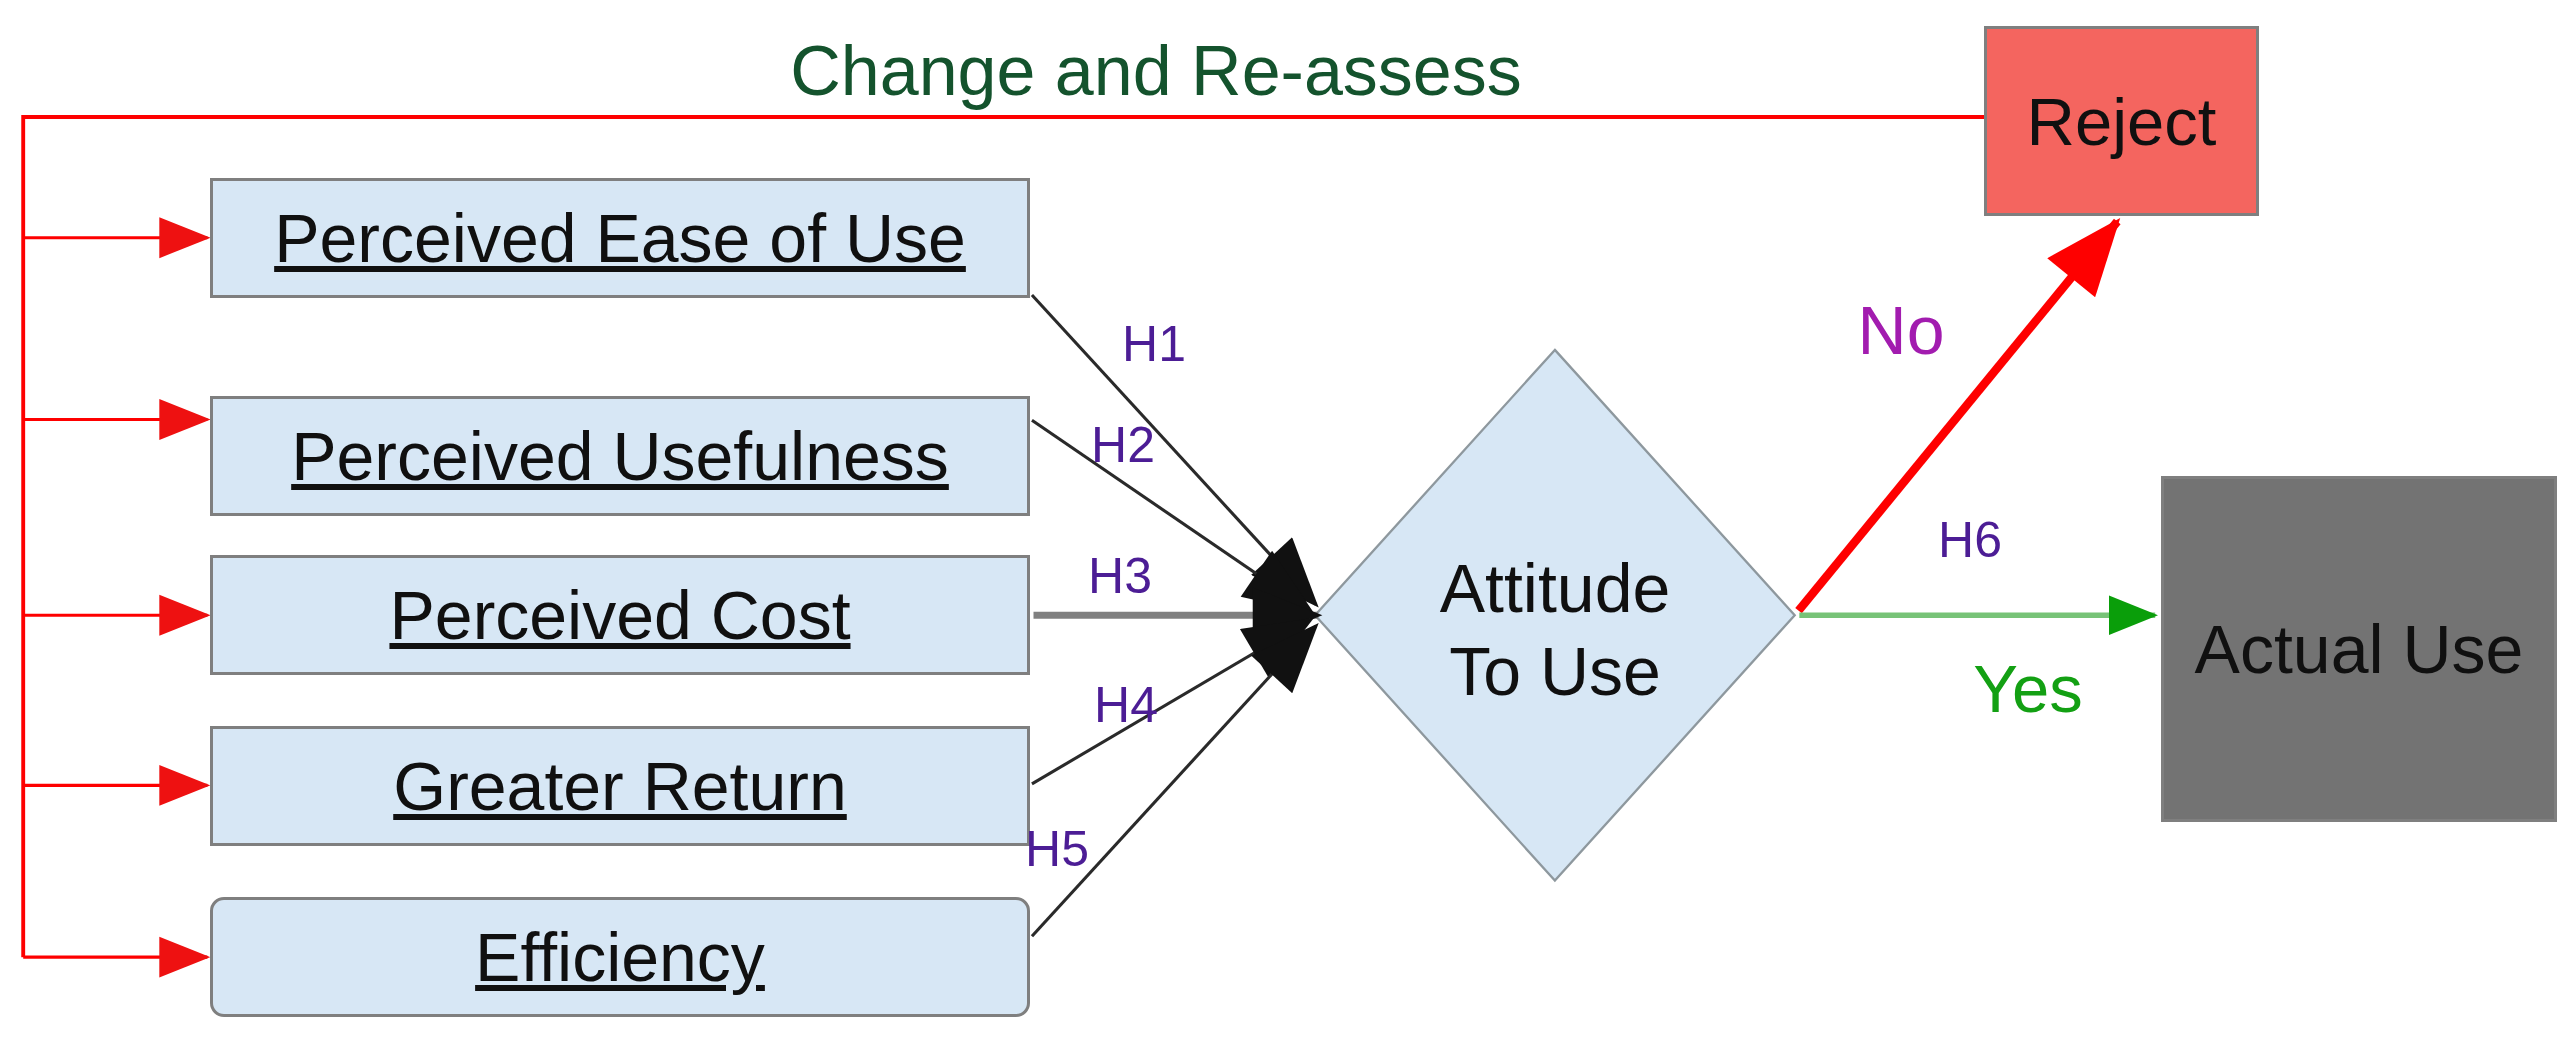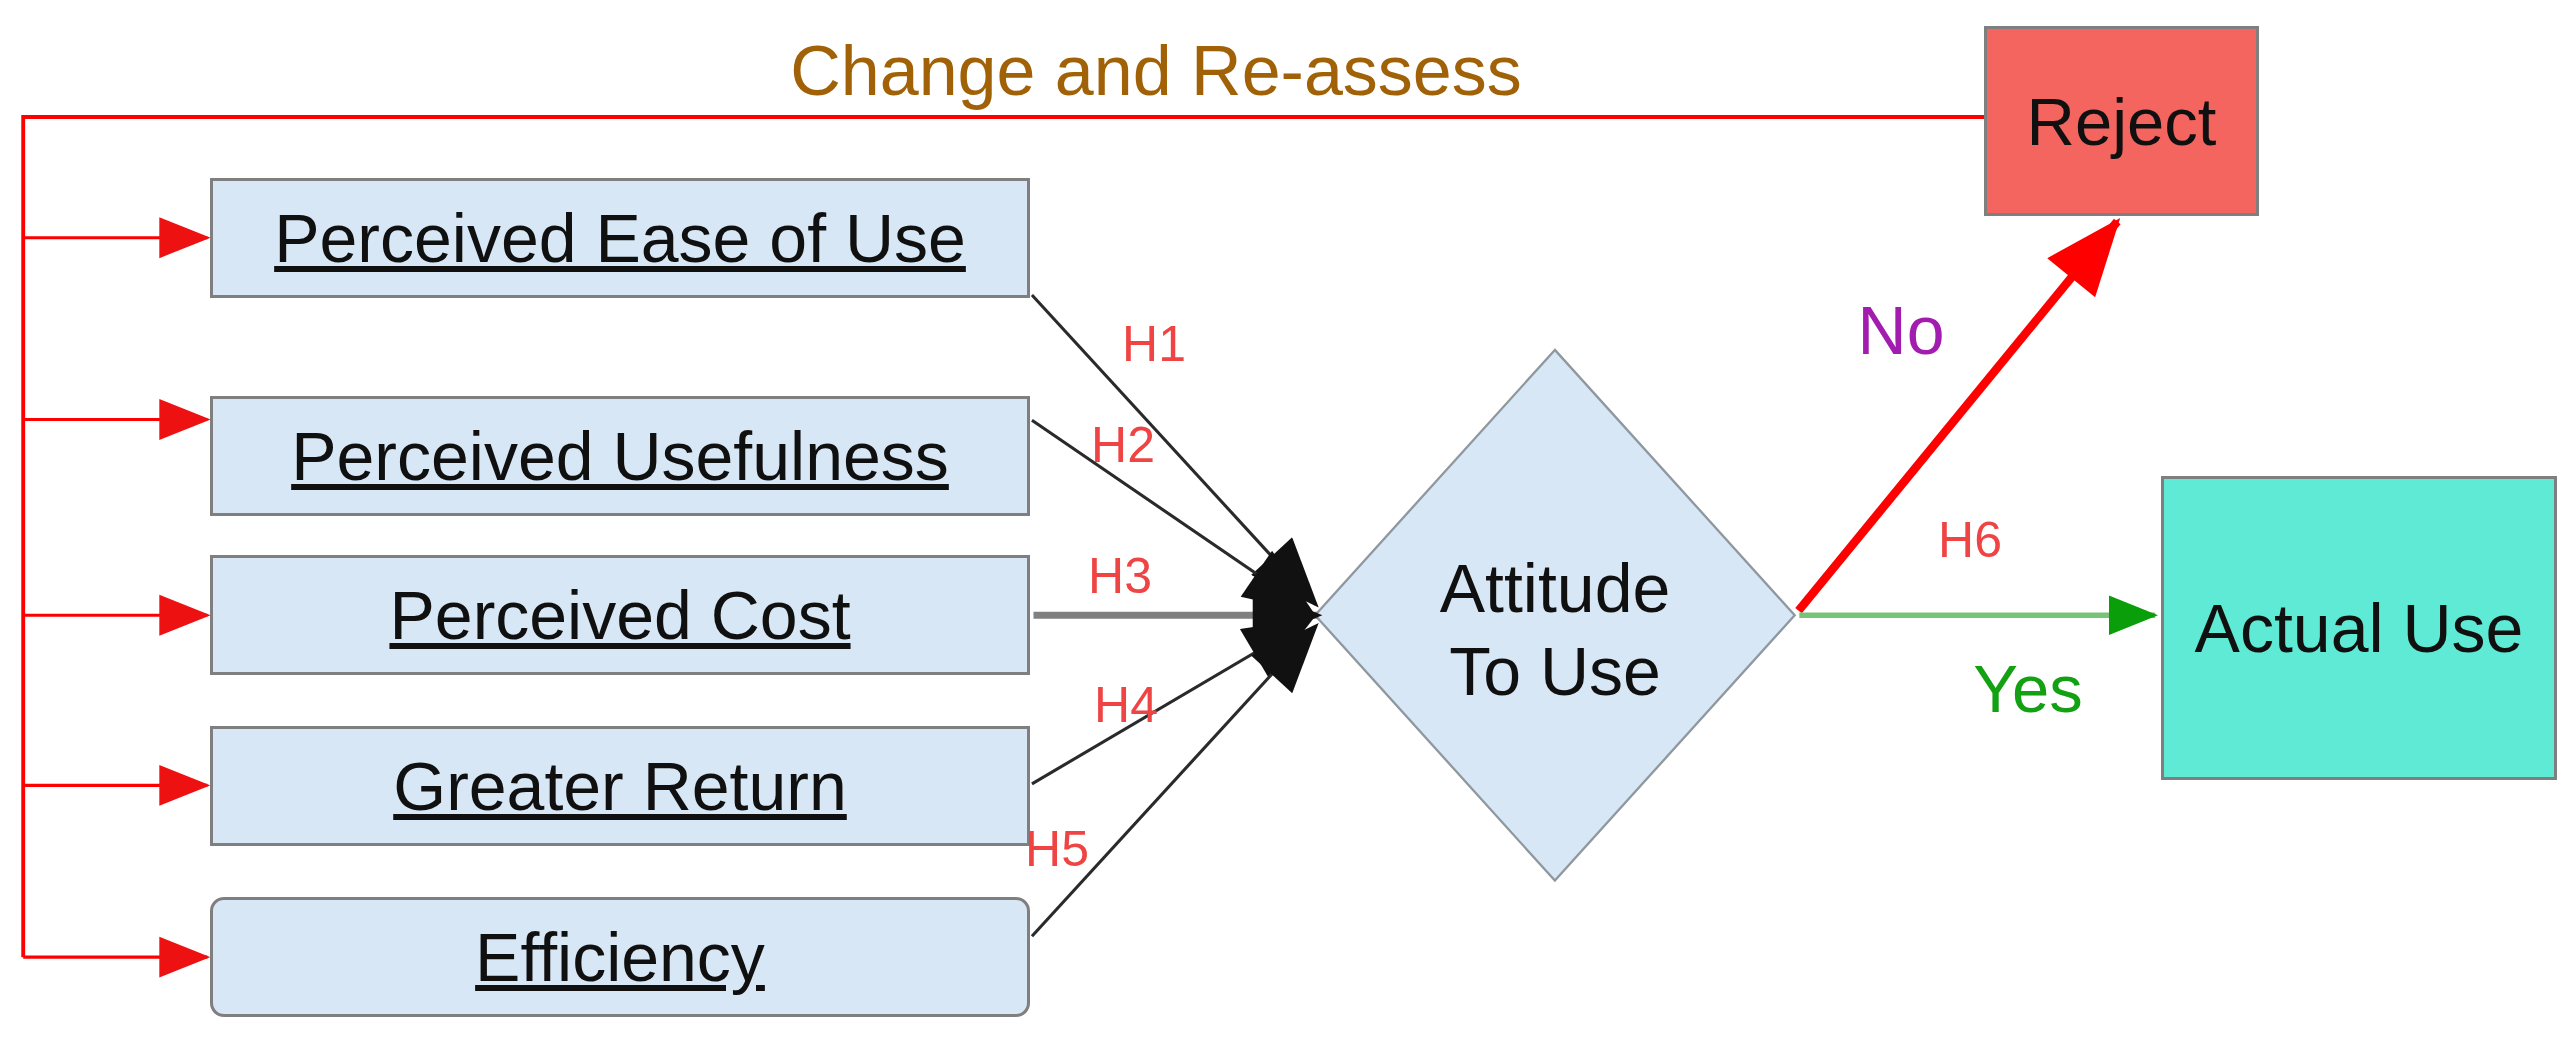--- a/index.html
+++ b/index.html
@@ -39,46 +39,46 @@
   .factor-5 { top: 897px; border-radius: 14px; }
 
   .reject {
     left: 1984px; top: 26px;
     width: 275px; height: 190px;
     background: #f4655f;
     font-size: 67px;
   }
   .actual-use {
     left: 2161px; top: 476px;
-    width: 396px; height: 304px;
-    background: #5eead4;
+    width: 396px; height: 346px;
+    background: #737373;
     font-size: 68px;
   }
 
   .diamond-label {
     position: absolute;
     left: 1555px; top: 630px;
     transform: translate(-50%, -50%);
     font-size: 68px;
     line-height: 1.22;
     color: #101010;
     text-align: center;
     white-space: nowrap;
   }
 
   .lbl {
     position: absolute;
     transform: translate(-50%, -50%);
     white-space: nowrap;
     color: #101010;
   }
-  .lbl-feedback { left: 1156px; top: 71px;  font-size: 70px; color: #a16207; }
+  .lbl-feedback { left: 1156px; top: 71px;  font-size: 70px; color: #14532d; }
   .lbl-no       { left: 1901px; top: 330px; font-size: 68px; color: #a21caf; }
   .lbl-yes      { left: 2028px; top: 688px; font-size: 67px; color: #13a013; }
-  .lbl-h        { font-size: 50px; color: #ef4444; }
+  .lbl-h        { font-size: 50px; color: #4c1d95; }
   .lbl-h1 { left: 1154px; top: 344px; }
   .lbl-h2 { left: 1123px; top: 445px; }
   .lbl-h3 { left: 1120px; top: 576px; }
   .lbl-h4 { left: 1126px; top: 705px; }
   .lbl-h5 { left: 1057px; top: 849px; }
   .lbl-h6 { left: 1970px; top: 540px; }
 </style>
 </head>
 <body>
 

